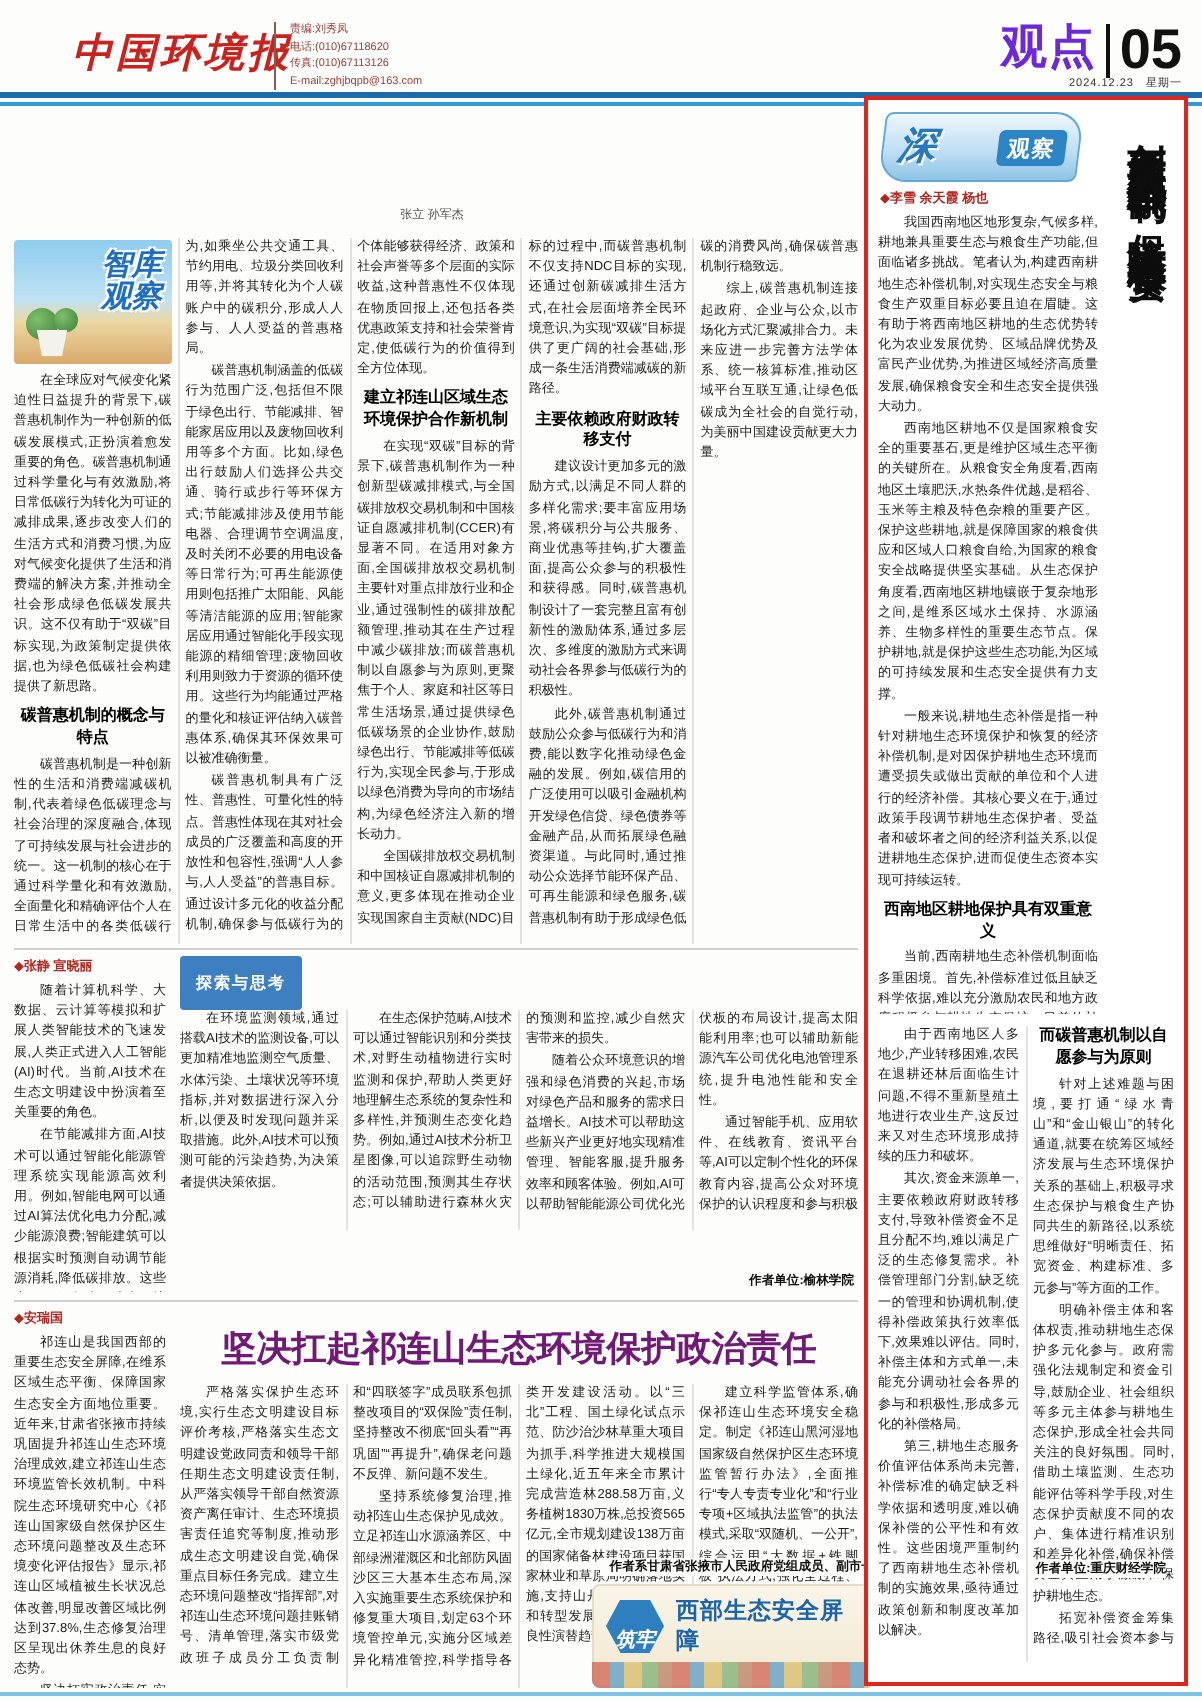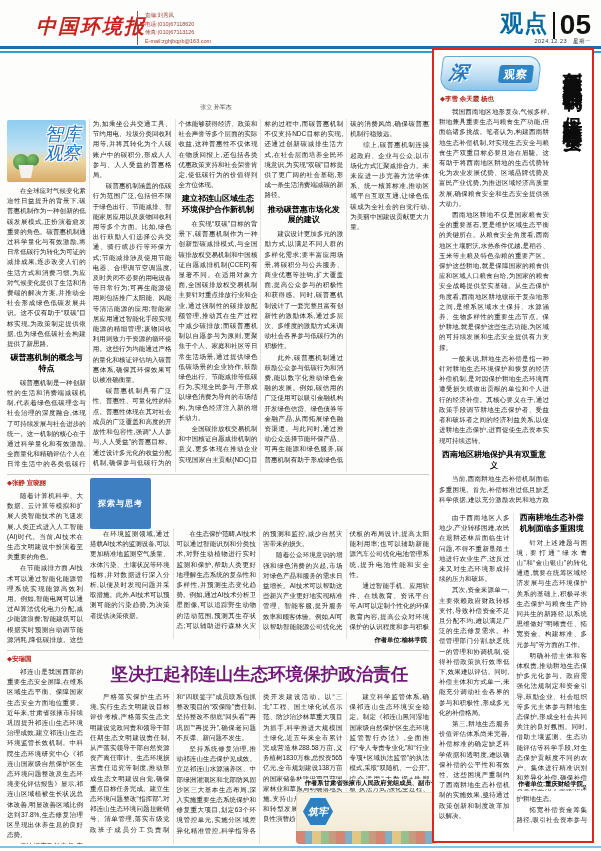--- a/index.html
+++ b/index.html
@@ -6,76 +6,76 @@
   html,body{margin:0;padding:0;background:#ffffff;}
   #page{position:relative;width:601px;height:851px;background:#fdfdfc;overflow:hidden;
         font-family:"Liberation Sans","DejaVu Sans",sans-serif;color:#1a1a1a;}
   
   .hdr{position:absolute;left:0;top:0;width:601px;height:34px;}
   .logo{position:absolute;left:36px;top:13px;font-size:20px;font-weight:900;
         color:#c8231f;letter-spacing:2px;font-style:italic;}
   .contact{position:absolute;left:137px;top:11px;border-left:1px solid #8a5a52;
         padding-left:7px;font-size:5.5px;line-height:1.55;color:#9b4036;}
   .pgmark{position:absolute;right:10px;top:8px;display:flex;align-items:flex-end;gap:5px;}
-  .pg-sec{font-size:23px;font-weight:900;letter-spacing:1px;color:#0369a1;}
+  .pg-sec{font-size:23px;font-weight:900;letter-spacing:1px;color:#6d28d9;}
   .pg-bar{width:1.5px;height:27px;background:#111;}
   .pg-num{font-size:28px;font-weight:900;color:#111;line-height:0.95;}
   .pg-date{position:absolute;right:10px;top:38px;font-size:5.5px;color:#333;letter-spacing:0.5px;}
   .rule1{position:absolute;left:0;top:46px;width:601px;height:3px;background:#1c6cab;}
   .rule2{position:absolute;left:0;top:50.5px;width:601px;height:2px;background:#2f9cd6;}
   
   .c-title{position:absolute;left:0;top:60px;width:432px;text-align:center;
         font-size:27px;font-weight:900;letter-spacing:1px;color:#0d0d0d;}
   .c-byline{position:absolute;left:0;top:103px;width:432px;text-align:center;
         font-size:6px;color:#555;}
   .c-body{position:absolute;left:7px;top:119px;width:422px;height:353px;
         column-count:5;column-gap:7px;column-fill:auto;column-rule:0.5px solid #e2e2e2;
         overflow:hidden;}
   .para{font-size:6.5px;line-height:1.57;text-align:justify;text-indent:2em;
         margin:0 0 1px 0;color:#1c1c1c;}
   .sec-h{font-size:8px;font-weight:900;text-align:center;line-height:1.35;
         margin:4px 2px 3px 2px;color:#000;text-indent:0;}
   .tt-img{height:62px;margin:1px 0 4px 0;position:relative;border-radius:2px;overflow:hidden;
         background:linear-gradient(180deg,#8ecdef 0%,#bfe2f4 48%,#ecd7a2 66%,#d9a96b 100%);}
-  .tt-txt{position:absolute;right:5px;top:5px;text-align:left;font-size:18px;font-weight:400;
+  .tt-txt{position:absolute;right:5px;top:5px;text-align:left;font-size:15px;font-weight:700;
         font-style:italic;color:#1f6fc0;line-height:1.05;
         text-shadow:1px 1px 0 #fff,-1px 1px 0 #fff,1px -1px 0 #fff,-1px -1px 0 #fff;}
   .tt-tree{position:absolute;border-radius:50%;background:radial-gradient(circle at 35% 35%,#7fc06a,#3e7d3a);}
   .tt-pot{position:absolute;left:10px;bottom:4px;width:18px;height:13px;background:#f4f2ec;
         clip-path:polygon(8% 0,92% 0,78% 100%,22% 100%);}
   
   .hdiv{position:absolute;left:7px;width:422px;height:1px;background:#cfcfcf;}
   
   .ai-wrap{position:absolute;left:7px;top:478px;width:422px;height:168px;display:flex;gap:7px;}
   .ai-left{width:76px;overflow:hidden;}
   .byline-red{font-size:6.5px;font-weight:bold;color:#b3271e;margin:1px 0 3px 0;}
   .ai-right{flex:1;position:relative;}
   .ai-label{display:inline-block;background:#3e7fc2;color:#fff;font-size:8px;font-weight:bold;
-        padding:20px 8px;border-radius:2px;letter-spacing:1px;}
+        padding:8px 8px;border-radius:2px;letter-spacing:1px;}
   .ai-title{text-align:center;font-size:17.5px;font-weight:900;color:#0d0d0d;
         margin:3px 0 5px 0;letter-spacing:0.5px;}
   .ai-body{height:110px;column-count:4;column-gap:7px;column-fill:auto;
         column-rule:0.5px solid #e2e2e2;overflow:hidden;}
   .credit{position:absolute;font-size:6.3px;font-weight:bold;color:#111;background:#fdfdfc;
         padding-left:4px;}
   .ai-credit{right:2px;bottom:1px;}
   
   .q-wrap{position:absolute;left:7px;top:654px;width:422px;height:190px;display:flex;gap:7px;}
   .q-left{width:76px;overflow:hidden;}
   .q-right{flex:1;}
   .q-title{text-align:center;font-size:17.5px;font-weight:900;color:#701a75;margin:8px 0 6px 0;}
   .q-body{height:152px;column-count:4;column-gap:7px;column-fill:auto;
         column-rule:0.5px solid #e2e2e2;overflow:hidden;}
   .q-credit{left:300px;top:779px;width:133px;text-align:right;position:absolute;}
   
   .banner{position:absolute;left:296px;top:792px;width:141px;height:52px;border-radius:4px;
         overflow:hidden;background:linear-gradient(180deg,#f9f5e9,#f1e8d0);
         box-shadow:0 0 0 1px #e4dcc4 inset;}
   .bn-row{display:flex;align-items:center;gap:6px;padding:6px 6px 0 7px;}
-  .bn-hex{width:30px;height:27px;background:#2d7fc0;display:flex;align-items:center;justify-content:center;
+  .bn-hex{width:30px;height:27px;background:#2d7fc0;display:flex;align-items:flex-end;justify-content:center;
         clip-path:polygon(25% 0,75% 0,100% 50%,75% 100%,25% 100%,0 50%);}
   .bn-hex span{color:#fff;font-size:10px;font-weight:900;font-style:italic;}
   .bn-title{font-size:11.5px;font-weight:900;color:#1c64a8;letter-spacing:0.5px;}
   .bn-strip{position:absolute;left:0;right:0;bottom:0;height:13px;opacity:0.65;
         background:repeating-linear-gradient(90deg,#c94f3f 0 9px,#4090bf 9px 16px,#d8b35a 16px 25px,#6aa86a 25px 33px,#b07050 33px 40px);}
   
   .redbox{position:absolute;left:432px;top:48px;width:162px;height:795px;background:#fff;
         border:2.5px solid #e0251c;padding:4px 5px;box-sizing:border-box;}
   .rb-main{display:flex;gap:4px;}
   .rb-left{flex:1;min-width:0;}
@@ -131,21 +131,21 @@
       </div>
     </div>
   <div class="para">在全球应对气候变化紧迫性日益提升的背景下,碳普惠机制作为一种创新的低碳发展模式,正扮演着愈发重要的角色。碳普惠机制通过科学量化与有效激励,将日常低碳行为转化为可证的减排成果,逐步改变人们的生活方式和消费习惯,为应对气候变化提供了生活和消费端的解决方案,并推动全社会形成绿色低碳发展共识。这不仅有助于“双碳”目标实现,为政策制定提供依据,也为绿色低碳社会构建提供了新思路。</div>
       <div class="sec-h">碳普惠机制的概念与特点</div>
       <div class="para">碳普惠机制是一种创新性的生活和消费端减碳机制,代表着绿色低碳理念与社会治理的深度融合,体现了可持续发展与社会进步的统一。这一机制的核心在于通过科学量化和有效激励,全面量化和精确评估个人在日常生活中的各类低碳行为,如乘坐公共交通工具、节约用电、垃圾分类回收利用等,并将其转化为个人碳账户中的碳积分,形成人人参与、人人受益的普惠格局。</div>
       <div class="para">碳普惠机制涵盖的低碳行为范围广泛,包括但不限于绿色出行、节能减排、智能家居应用以及废物回收利用等多个方面。比如,绿色出行鼓励人们选择公共交通、骑行或步行等环保方式;节能减排涉及使用节能电器、合理调节空调温度,及时关闭不必要的用电设备等日常行为;可再生能源使用则包括推广太阳能、风能等清洁能源的应用;智能家居应用通过智能化手段实现能源的精细管理;废物回收利用则致力于资源的循环使用。这些行为均能通过严格的量化和核证评估纳入碳普惠体系,确保其环保效果可以被准确衡量。</div>
       <div class="para">碳普惠机制具有广泛性、普惠性、可量化性的特点。普惠性体现在其对社会成员的广泛覆盖和高度的开放性和包容性,强调“人人参与,人人受益”的普惠目标。通过设计多元化的收益分配机制,确保参与低碳行为的个体能够获得经济、政策和社会声誉等多个层面的实际收益,这种普惠性不仅体现在物质回报上,还包括各类优惠政策支持和社会荣誉肯定,使低碳行为的价值得到全方位体现。</div>
       <div class="sec-h">建立祁连山区域生态环境保护合作新机制</div>
       <div class="para">在实现“双碳”目标的背景下,碳普惠机制作为一种创新型碳减排模式,与全国碳排放权交易机制和中国核证自愿减排机制(CCER)有显著不同。在适用对象方面,全国碳排放权交易机制主要针对重点排放行业和企业,通过强制性的碳排放配额管理,推动其在生产过程中减少碳排放;而碳普惠机制以自愿参与为原则,更聚焦于个人、家庭和社区等日常生活场景,通过提供绿色低碳场景的企业协作,鼓励绿色出行、节能减排等低碳行为,实现全民参与,于形成以绿色消费为导向的市场结构,为绿色经济注入新的增长动力。</div>
       <div class="para">全国碳排放权交易机制和中国核证自愿减排机制的意义,更多体现在推动企业实现国家自主贡献(NDC)目标的过程中,而碳普惠机制不仅支持NDC目标的实现,还通过创新碳减排生活方式,在社会层面培养全民环境意识,为实现“双碳”目标提供了更广阔的社会基础,形成一条生活消费端减碳的新路径。</div>
-      <div class="sec-h">推动碳普惠市场化发展的建议</div>
+      <div class="sec-h">主要依赖政府财政转移支付</div>
       <div class="para">建议设计更加多元的激励方式,以满足不同人群的多样化需求;要丰富应用场景,将碳积分与公共服务、商业优惠等挂钩,扩大覆盖面,提高公众参与的积极性和获得感。同时,碳普惠机制设计了一套完整且富有创新性的激励体系,通过多层次、多维度的激励方式来调动社会各界参与低碳行为的积极性。</div>
       <div class="para">此外,碳普惠机制通过鼓励公众参与低碳行为和消费,能以数字化推动绿色金融的发展。例如,碳信用的广泛使用可以吸引金融机构开发绿色信贷、绿色债券等金融产品,从而拓展绿色融资渠道。与此同时,通过推动公众选择节能环保产品、可再生能源和绿色服务,碳普惠机制有助于形成绿色低碳的消费风尚,确保碳普惠机制行稳致远。</div>
       <div class="para">综上,碳普惠机制连接起政府、企业与公众,以市场化方式汇聚减排合力。未来应进一步完善方法学体系、统一核算标准,推动区域平台互联互通,让绿色低碳成为全社会的自觉行动,为美丽中国建设贡献更大力量。</div>
     </div>
 
   <div class="hdiv" style="top:474px;"></div>
 
   <div class="ai-wrap">
     <div class="ai-left">
       <div class="byline-red">◆张静 宣晓丽</div>
@@ -187,20 +187,21 @@
         </div>
     </div>
   </div>
   <div class="credit q-credit">作者系甘肃省张掖市人民政府党组成员、副市长</div>
 
   <div class="banner">
     <div class="bn-row">
       <div class="bn-hex">
         <span>筑牢</span>
       </div>
+      <div class="bn-title">西部生态安全屏障</div>
     </div>
     <div class="bn-strip"></div>
   </div>
 
   <div class="redbox">
     <div class="rb-main">
       <div class="rb-left">
         <div class="rb-badge">
           <span class="rb-badge-char">深</span>
           <span class="rb-badge-rest">观察</span>
@@ -213,21 +214,21 @@
             <div class="sec-h">西南地区耕地保护具有双重意义</div>
             <div class="para">当前,西南耕地生态补偿机制面临多重困境。首先,补偿标准过低且缺乏科学依据,难以充分激励农民和地方政府积极参与耕地生态保护。目前的补偿标准忽视了农民在同一土地上进行农业生产的经济效益,导致农民退耕还林后的收入不增反降。</div>
           </div>
       </div>
       <div class="rb-vtitle">创新西南耕地生态补偿机制,保障生态与粮食安全</div>
     </div>
     <div class="rb-lower">
         <div class="para">由于西南地区人多地少,产业转移困难,农民在退耕还林后面临生计问题,不得不重新垦殖土地进行农业生产,这反过来又对生态环境形成持续的压力和破坏。</div>
         <div class="para">其次,资金来源单一,主要依赖政府财政转移支付,导致补偿资金不足且分配不均,难以满足广泛的生态修复需求。补偿管理部门分割,缺乏统一的管理和协调机制,使得补偿政策执行效率低下,效果难以评估。同时,补偿主体和方式单一,未能充分调动社会各界的参与和积极性,形成多元化的补偿格局。</div>
         <div class="para">第三,耕地生态服务价值评估体系尚未完善,补偿标准的确定缺乏科学依据和透明度,难以确保补偿的公平性和有效性。这些困境严重制约了西南耕地生态补偿机制的实施效果,亟待通过政策创新和制度改革加以解决。</div>
-        <div class="sec-h">西南耕地生态补偿机制面临多重困境</div>
+        <div class="sec-h">而碳普惠机制以自愿参与为原则</div>
         <div class="para">针对上述难题与困境,要打通“绿水青山”和“金山银山”的转化通道,就要在统筹区域经济发展与生态环境保护关系的基础上,积极寻求生态保护与粮食生产协同共生的新路径,以系统思维做好“明晰责任、拓宽资金、构建标准、多元参与”等方面的工作。</div>
         <div class="para">明确补偿主体和客体权责,推动耕地生态保护多元化参与。政府需强化法规制定和资金引导,鼓励企业、社会组织等多元主体参与耕地生态保护,形成全社会共同关注的良好氛围。同时,借助土壤监测、生态功能评估等科学手段,对生态保护贡献度不同的农户、集体进行精准识别和差异化补偿,确保补偿资金真正用于激励和保护耕地生态。</div>
         <div class="para">拓宽补偿资金筹集路径,吸引社会资本参与耕地保护。除了依赖传统的中央与地方财政转移支付外,应积极探索更多元化的筹资方式,如发行地方政府绿色债券、利用碳汇交易筹集资金、专门支持耕地生态保护项目等。同时,搭建耕地生态权益交易平台,允许生态保护者将生态权益进行市场化交易,不仅能够为生态保护者带来经济回报,还能吸引更多社会资本参与耕地生态保护,推动耕地生态保护工作深入开展。</div>
       </div>
     <div class="credit rb-credit">作者单位:重庆财经学院</div>
   </div>
 
   <div class="botline"></div>
 </div>
 

